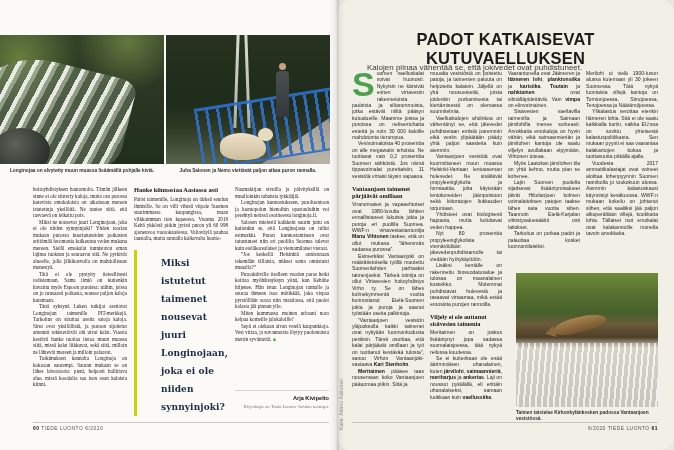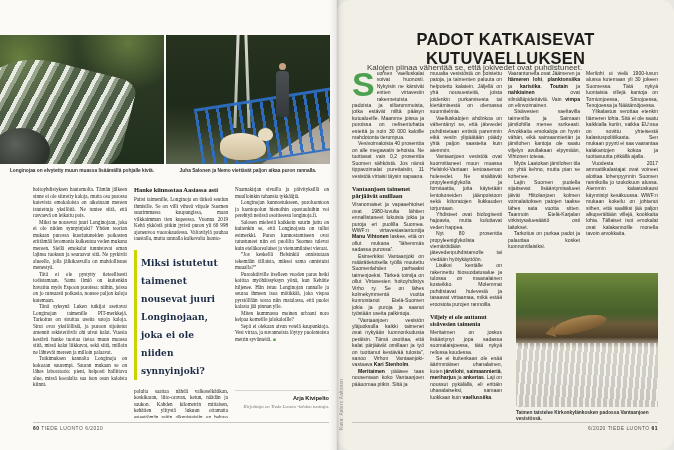--- a/index.html
+++ b/index.html
@@ -57,21 +57,21 @@
     font:700 4.8px/6px "Liberation Sans",sans-serif;color:#333;text-align:left;}
 
   
   .col{position:absolute;top:186px;width:94px;overflow:hidden;}
   #Lc1{left:33px;height:232px;}
   #Lc2{left:134px;height:232px;}
   #Lc3{left:235px;height:202px;}
   .bp{margin:0;font:5.1px/6.5px "Liberation Serif",serif;text-align:justify;color:#262624;}
   .bp+.bp{text-indent:6px;}
   .colhead{margin:0 0 3px 0;font:700 6.4px/7.4px "Liberation Serif",serif;color:#161614;}
-  .pullquote{margin:8px 0 8px 0;padding:2px 0 2px 4px;border-left:3.5px solid var(--quotebar,#c9d400);}
+  .pullquote{margin:8px 0 8px 0;padding:2px 0 2px 24px;border-left:3.5px solid var(--quotebar,#c9d400);}
   .pullquote span{font:700 9px/11px "DejaVu Serif",serif;color:#1b2b45;letter-spacing:.1px;}
   .endmark{color:var(--accent,#4ca050);font-size:5px;}
   #authorBlock{position:absolute;left:235px;top:390px;width:94px;background:var(--leftbg,#fbfaf7);
     border-top:1px solid #d8d5cf;padding-top:4px;text-align:right;}
   .authorName{margin:0;font:700 5.6px/7px "Liberation Sans",sans-serif;color:#161614;}
   .authorNote{margin:2px 0 0 0;font:italic 4.8px/6px "Liberation Serif",serif;color:#77756f;}
 
   
   #headline{position:absolute;left:0;top:30px;width:337px;margin:0;text-align:center;
     font:700 16.5px/18px "Liberation Sans",sans-serif;letter-spacing:.2px;color:var(--ink,#1d1c1a);transform:scaleY(1.05);}

